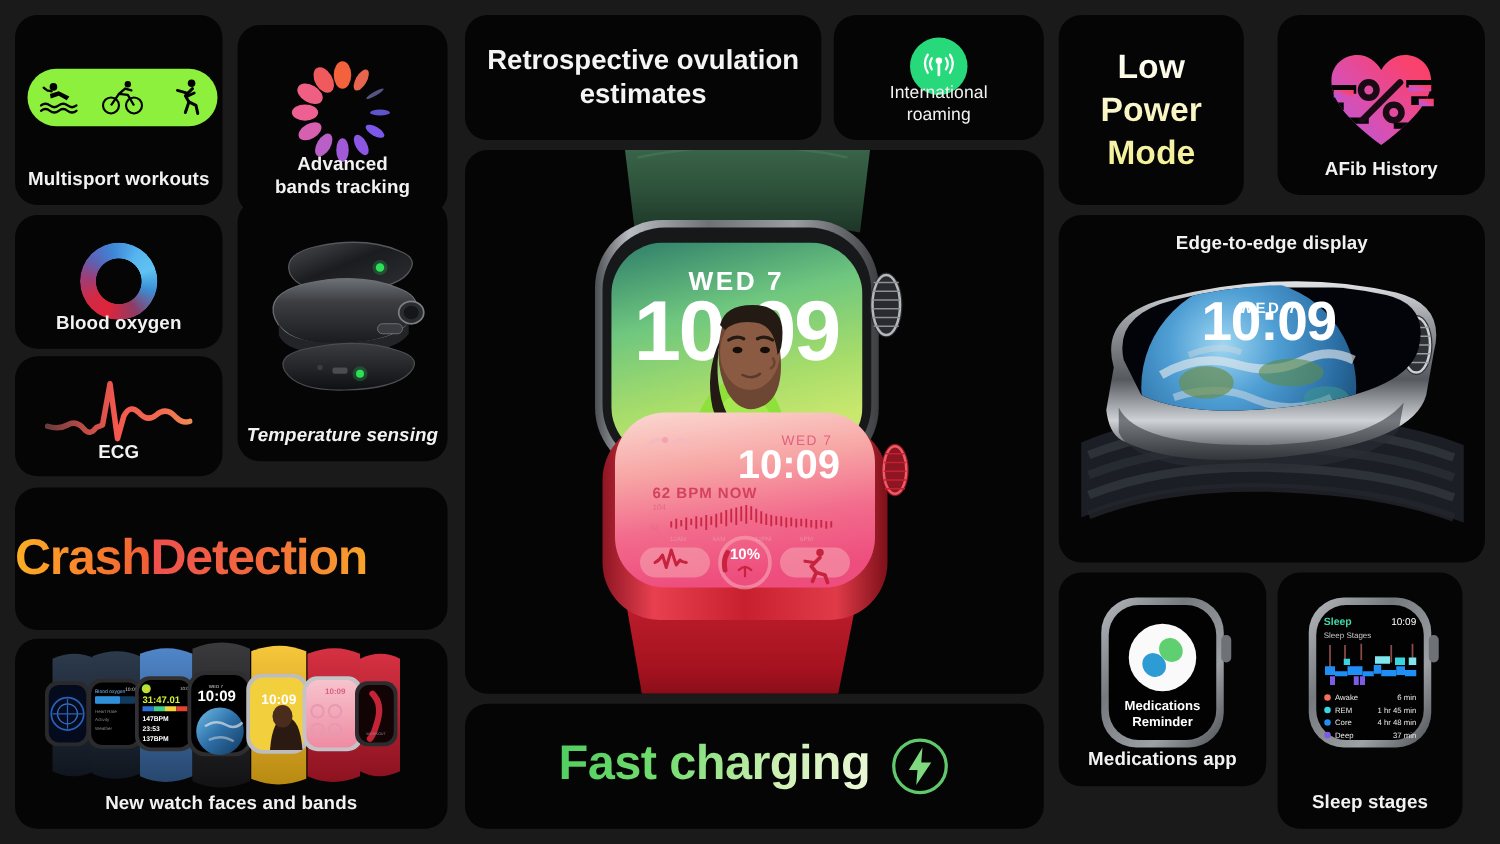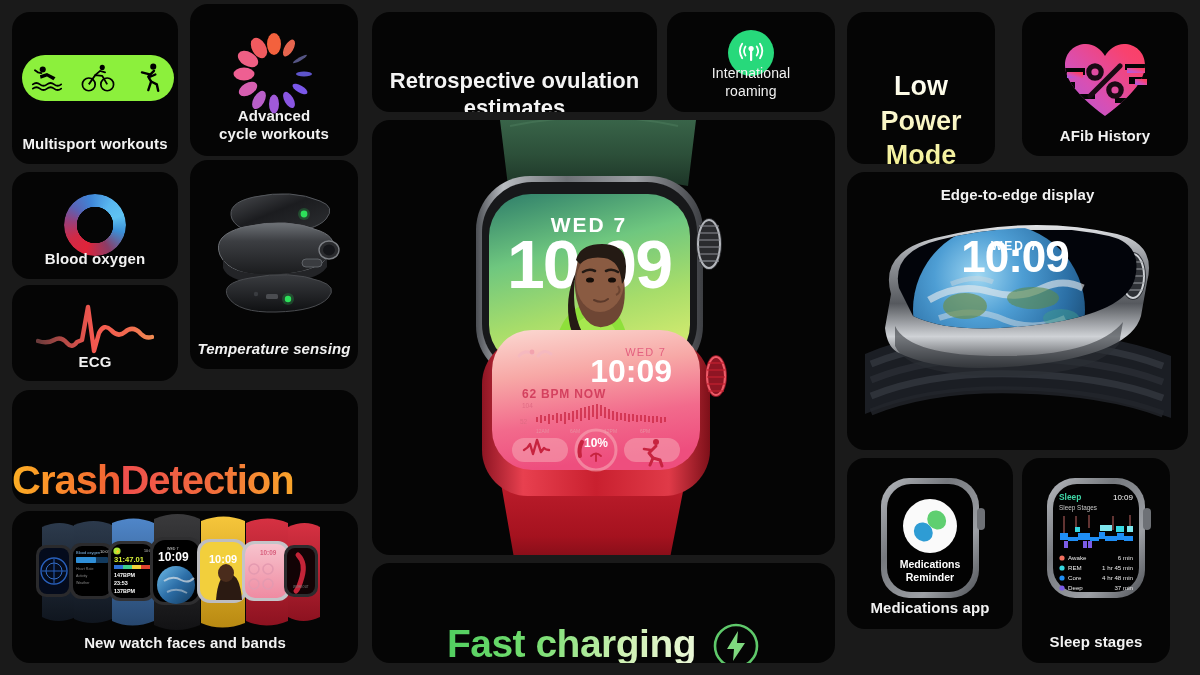--- a/index.html
+++ b/index.html
@@ -23,21 +23,20 @@
     position:absolute; left:0; right:0;
     text-align:center;
     font-size:15px; font-weight:700;
     letter-spacing:.1px;
     color:#f2f2f2;
   }
   .center-label {
     position:absolute; left:0; right:0; top:50%;
     transform:translateY(-50%);
     text-align:center;
-    margin-top:33px;
   }
 
   
   #c-multisport .pill {
     position:absolute; left:10px; top:43px;
     width:152px; height:46px;
     border-radius:23px;
     background:#8cf03c;
     display:flex; align-items:center; justify-content:space-around;
   }
@@ -265,21 +264,21 @@
 
       <path d="M276 18 q17 -8 32 0 l0 90 q-17 8 -32 0 Z" fill="url(#bandRed)"></path>
       <rect x="272" y="36" width="34" height="52" rx="10" fill="#2c2c2e"></rect>
       <rect x="275" y="39" width="28" height="46" rx="8" fill="#120305"></rect>
       <path d="M286 46 q8 8 4 22 q-3 11 -6 14" stroke="#c42438" stroke-width="5" fill="none" stroke-linecap="round"></path>
       <text x="281" y="79" font-size="3" fill="#888" font-family="Liberation Sans, sans-serif">WORKOUT</text>
     </svg>
     <div class="card-label" style="bottom:12px;">New watch faces and bands</div>
   </div>
 
-  <div class="card" id="c-cycle" style="left:190px;top:4px;width:168px;height:152px;">
+  <div class="card" id="c-cycle" style="left:190px;top:20px;width:168px;height:152px;">
     <svg class="radial" width="92" height="92" viewBox="0 0 92 92">
       <g transform="translate(46,46)">
         <g transform="rotate(0)">
             <ellipse cx="0" cy="-30" rx="7" ry="11" fill="#f3613d"></ellipse>
           </g>
         <g transform="rotate(-30)">
             <ellipse cx="0" cy="-30" rx="7" ry="11" fill="#f05a5f"></ellipse>
           </g>
         <g transform="rotate(-60)">
             <ellipse cx="0" cy="-30" rx="7" ry="11" fill="#ef5f84"></ellipse>
@@ -308,21 +307,21 @@
         <g transform="rotate(60)">
             <ellipse cx="0" cy="-30" rx="1.6" ry="8" fill="#8b8bd8" opacity=".6"></ellipse>
           </g>
         <g transform="rotate(30)">
             <ellipse cx="0" cy="-30" rx="4.4" ry="9.4" fill="#f26a52" opacity=".95"></ellipse>
           </g>
       </g>
     </svg>
     <div class="card-label" style="bottom:12px;line-height:1.25;">
       <div>Advanced</div>
-      <div>cycle workouts</div>
+      <div>bands tracking</div>
     </div>
   </div>
 
   <div class="card" id="c-temp" style="left:190px;top:160px;width:168px;height:209px;font-style:italic;">
     <svg class="temp-scene" width="168" height="150" viewBox="0 0 168 150">
       <defs>
         <linearGradient id="glassG" x1="0" y1="0" x2="1" y2="1">
           <stop offset="0%" stop-color="#4a4c50"></stop>
             <stop offset="45%" stop-color="#1b1c1f"></stop>
             <stop offset="100%" stop-color="#2e3033"></stop>

